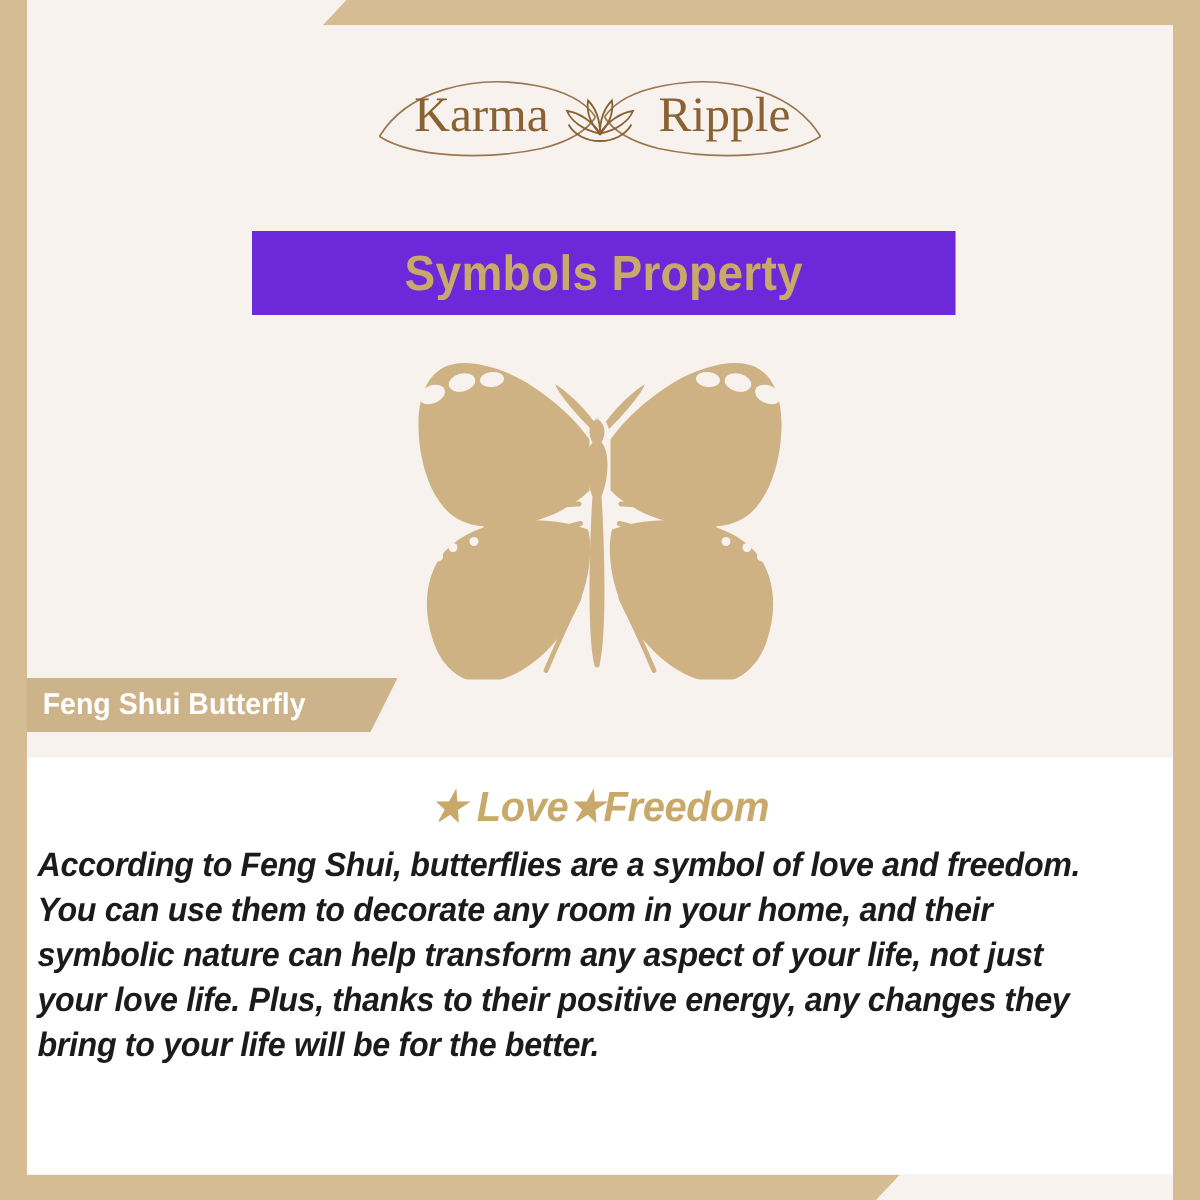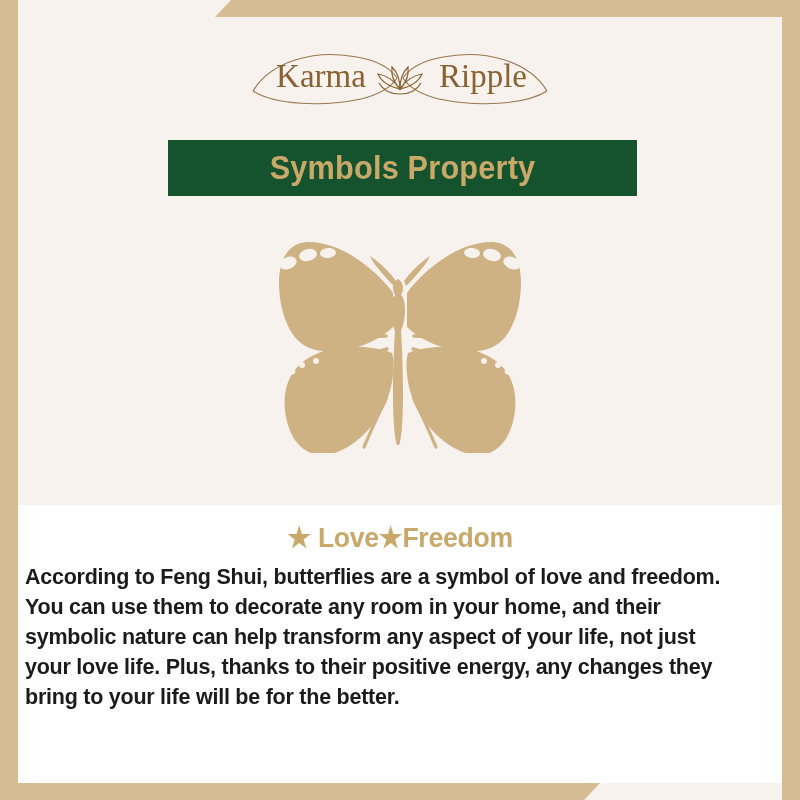--- a/index.html
+++ b/index.html
@@ -50,22 +50,22 @@
     position:absolute; left:0; right:0; top:18px;
     display:flex; align-items:center; justify-content:center;
     height:86px;
     text-decoration:underline;
   }
   .logo-svg { display:block; }
 
   
   .title-band {
     position:absolute;
-    left:150px; width:469px; top:123px; height:56px;
-    background:#14532d;
+    left:150px; width:469px; top:137px; height:56px;
+    background:#6d28d9;
   }
   .title-text {
     width:100%; height:100%;
     display:flex; align-items:center; justify-content:center;
     font-family:"Liberation Sans", sans-serif;
     font-weight:bold;
     font-size:33px;
     letter-spacing:.2px;
     color:#c9a96a;
     transform:scaleX(.93);
@@ -97,20 +97,21 @@
     transform:scaleX(.95);
     transform-origin:left center;
     white-space:nowrap;
   }
 
   
   .content {
     position:absolute;
     left:0; right:0; top:488px; bottom:0;
     background:#ffffff;
+    font-style:italic;
   }
   .love-freedom {
     text-align:center;
     padding-top:16px;
     color:#c9a96a;
     font-weight:bold;
     font-size:28px;
     letter-spacing:-.3px;
     transform:scaleX(.95);
   }
@@ -353,20 +354,23 @@
             <circle cx="312" cy="186" r="3.4" fill="#f7f2ee"></circle>
             <circle cx="309" cy="198" r="3.2" fill="#f7f2ee"></circle>
             <circle cx="302" cy="207" r="3" fill="#f7f2ee"></circle>
             <circle cx="268" cy="124" r="3" fill="#f7f2ee"></circle>
             <circle cx="254" cy="120" r="3" fill="#f7f2ee"></circle>
           </g>
         </g>
       </svg>
     </div>
 
+    <div class="banner">
+      <span class="banner-text">Feng Shui Butterfly</span>
+    </div>
 
     <div class="content">
       <div class="love-freedom">★ Love★Freedom</div>
       <p class="body-copy">According to Feng Shui, butterflies are a symbol of love and freedom. You can use them to decorate any room in your home, and their symbolic nature can help transform any aspect of your life, not just your love life. Plus, thanks to their positive energy, any changes they bring to your life will be for the better.</p>
     </div>
 
   </div>
 </div>
 
 </body></html>

